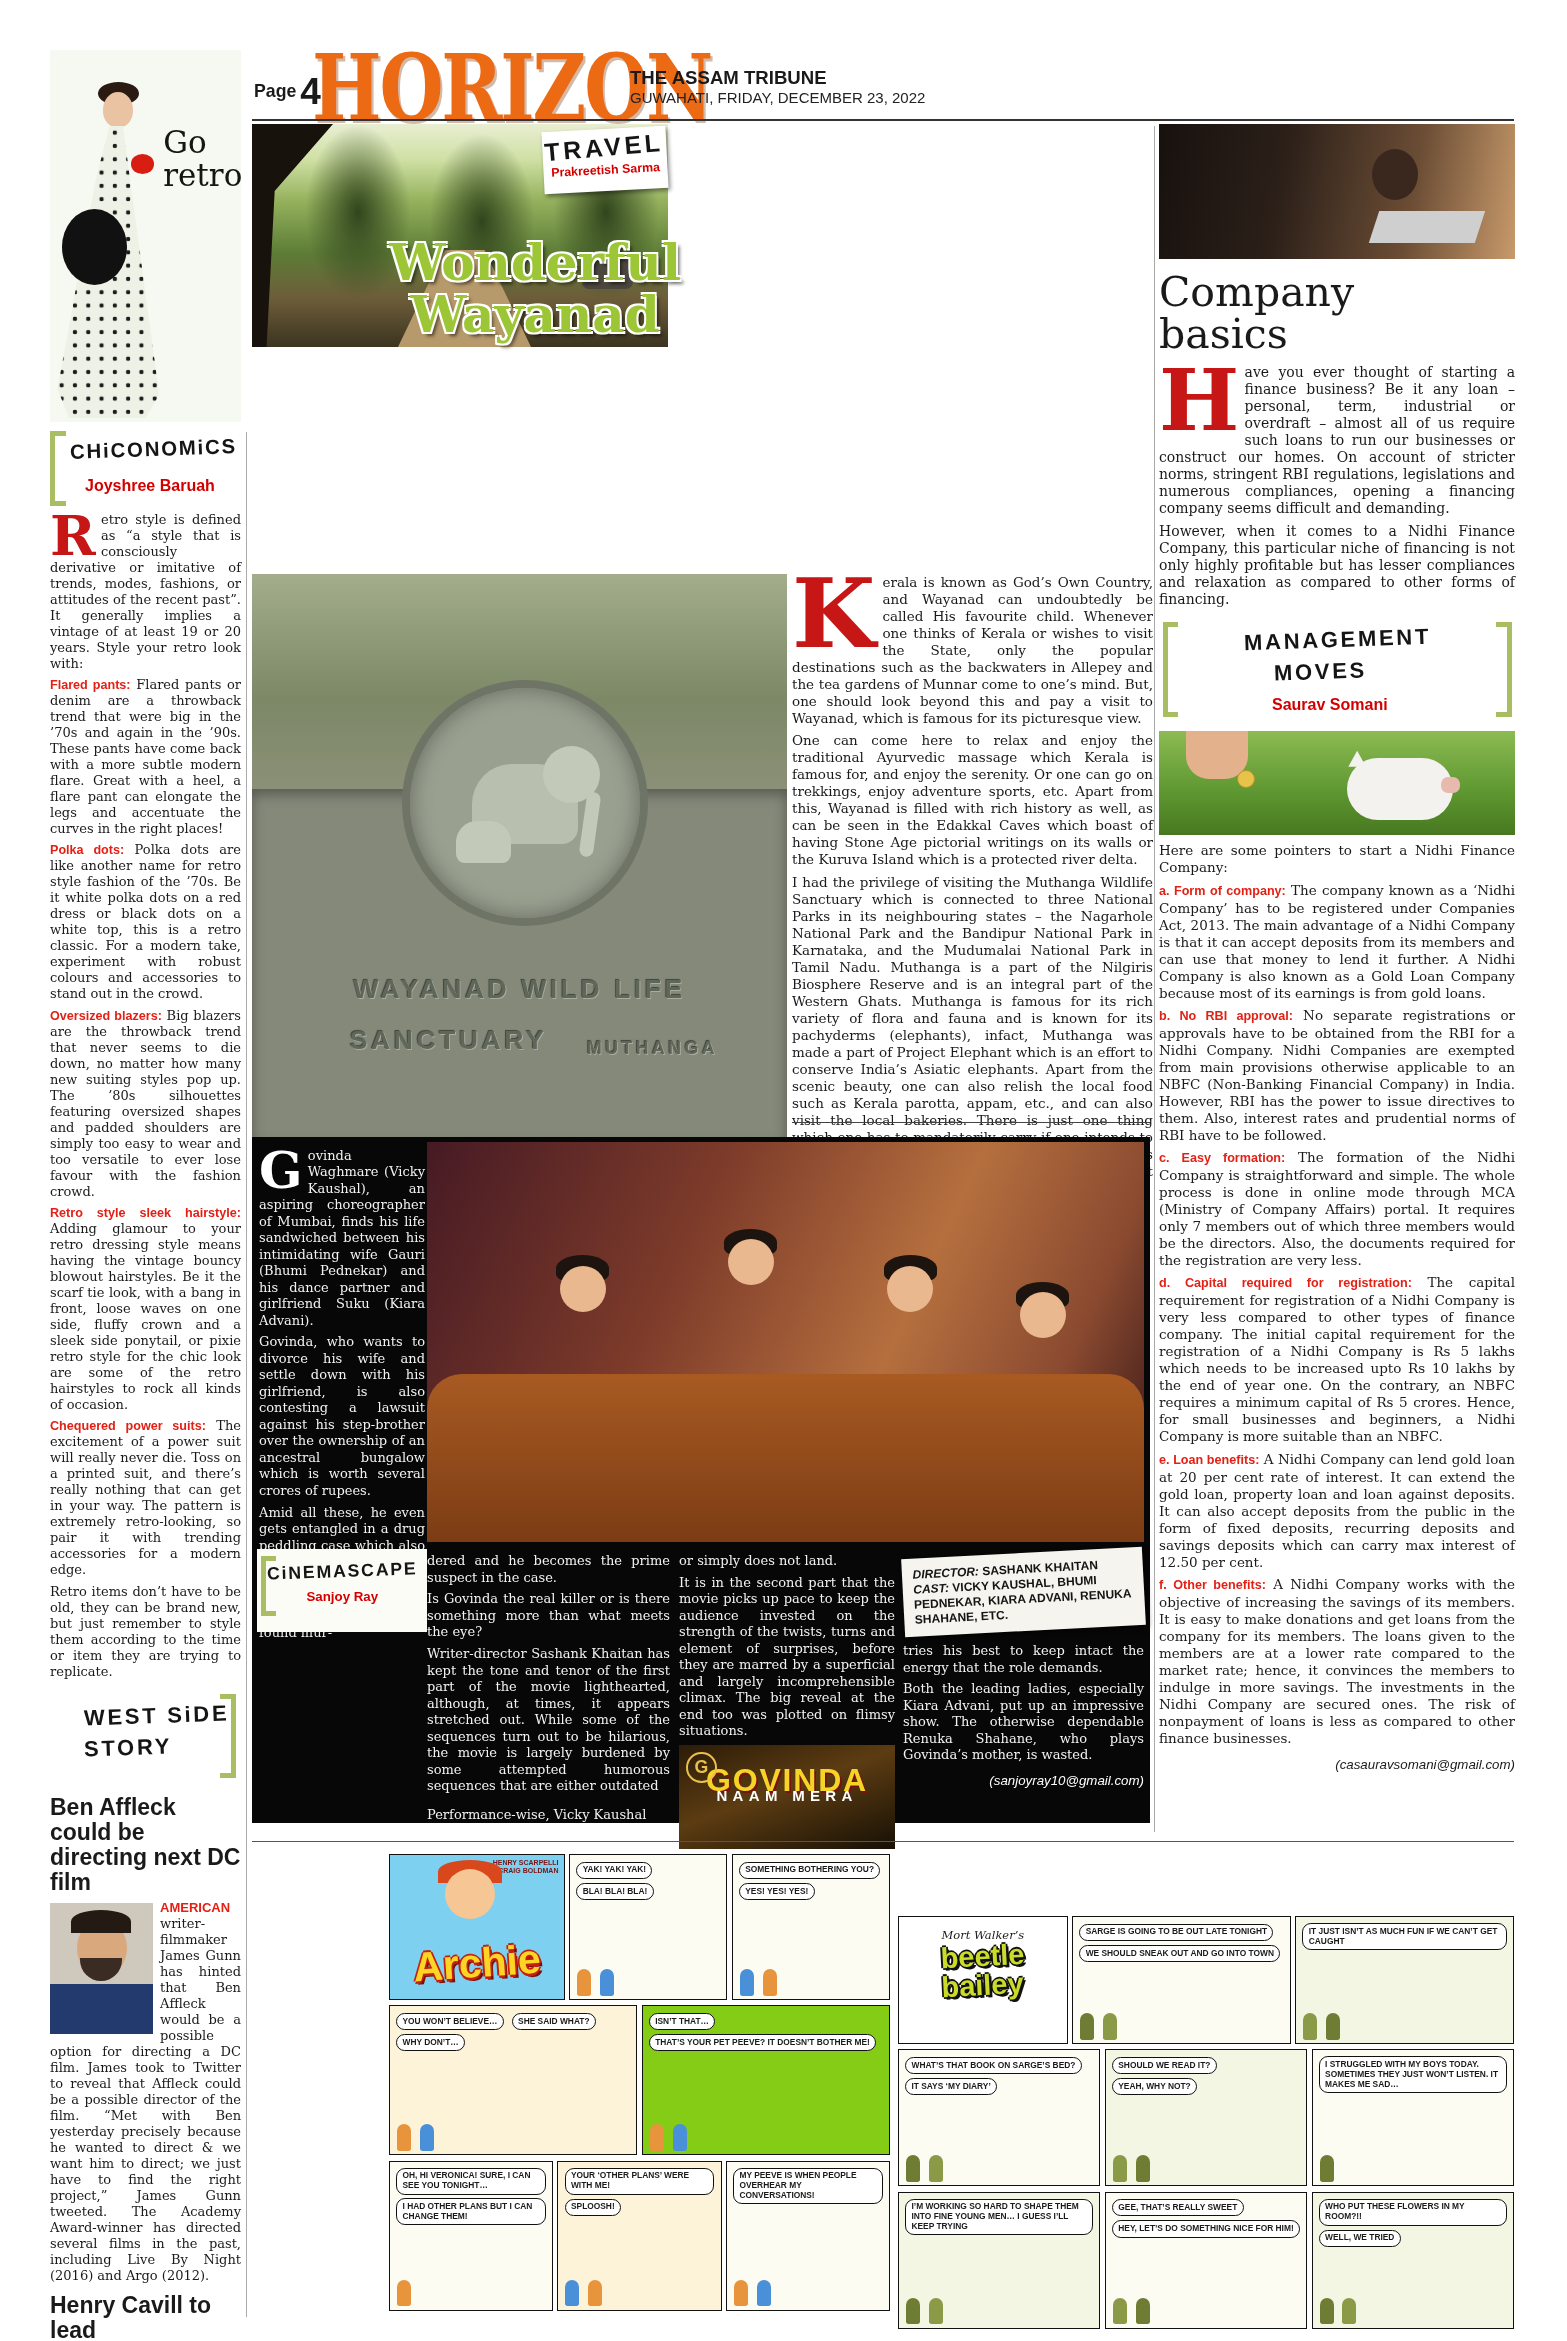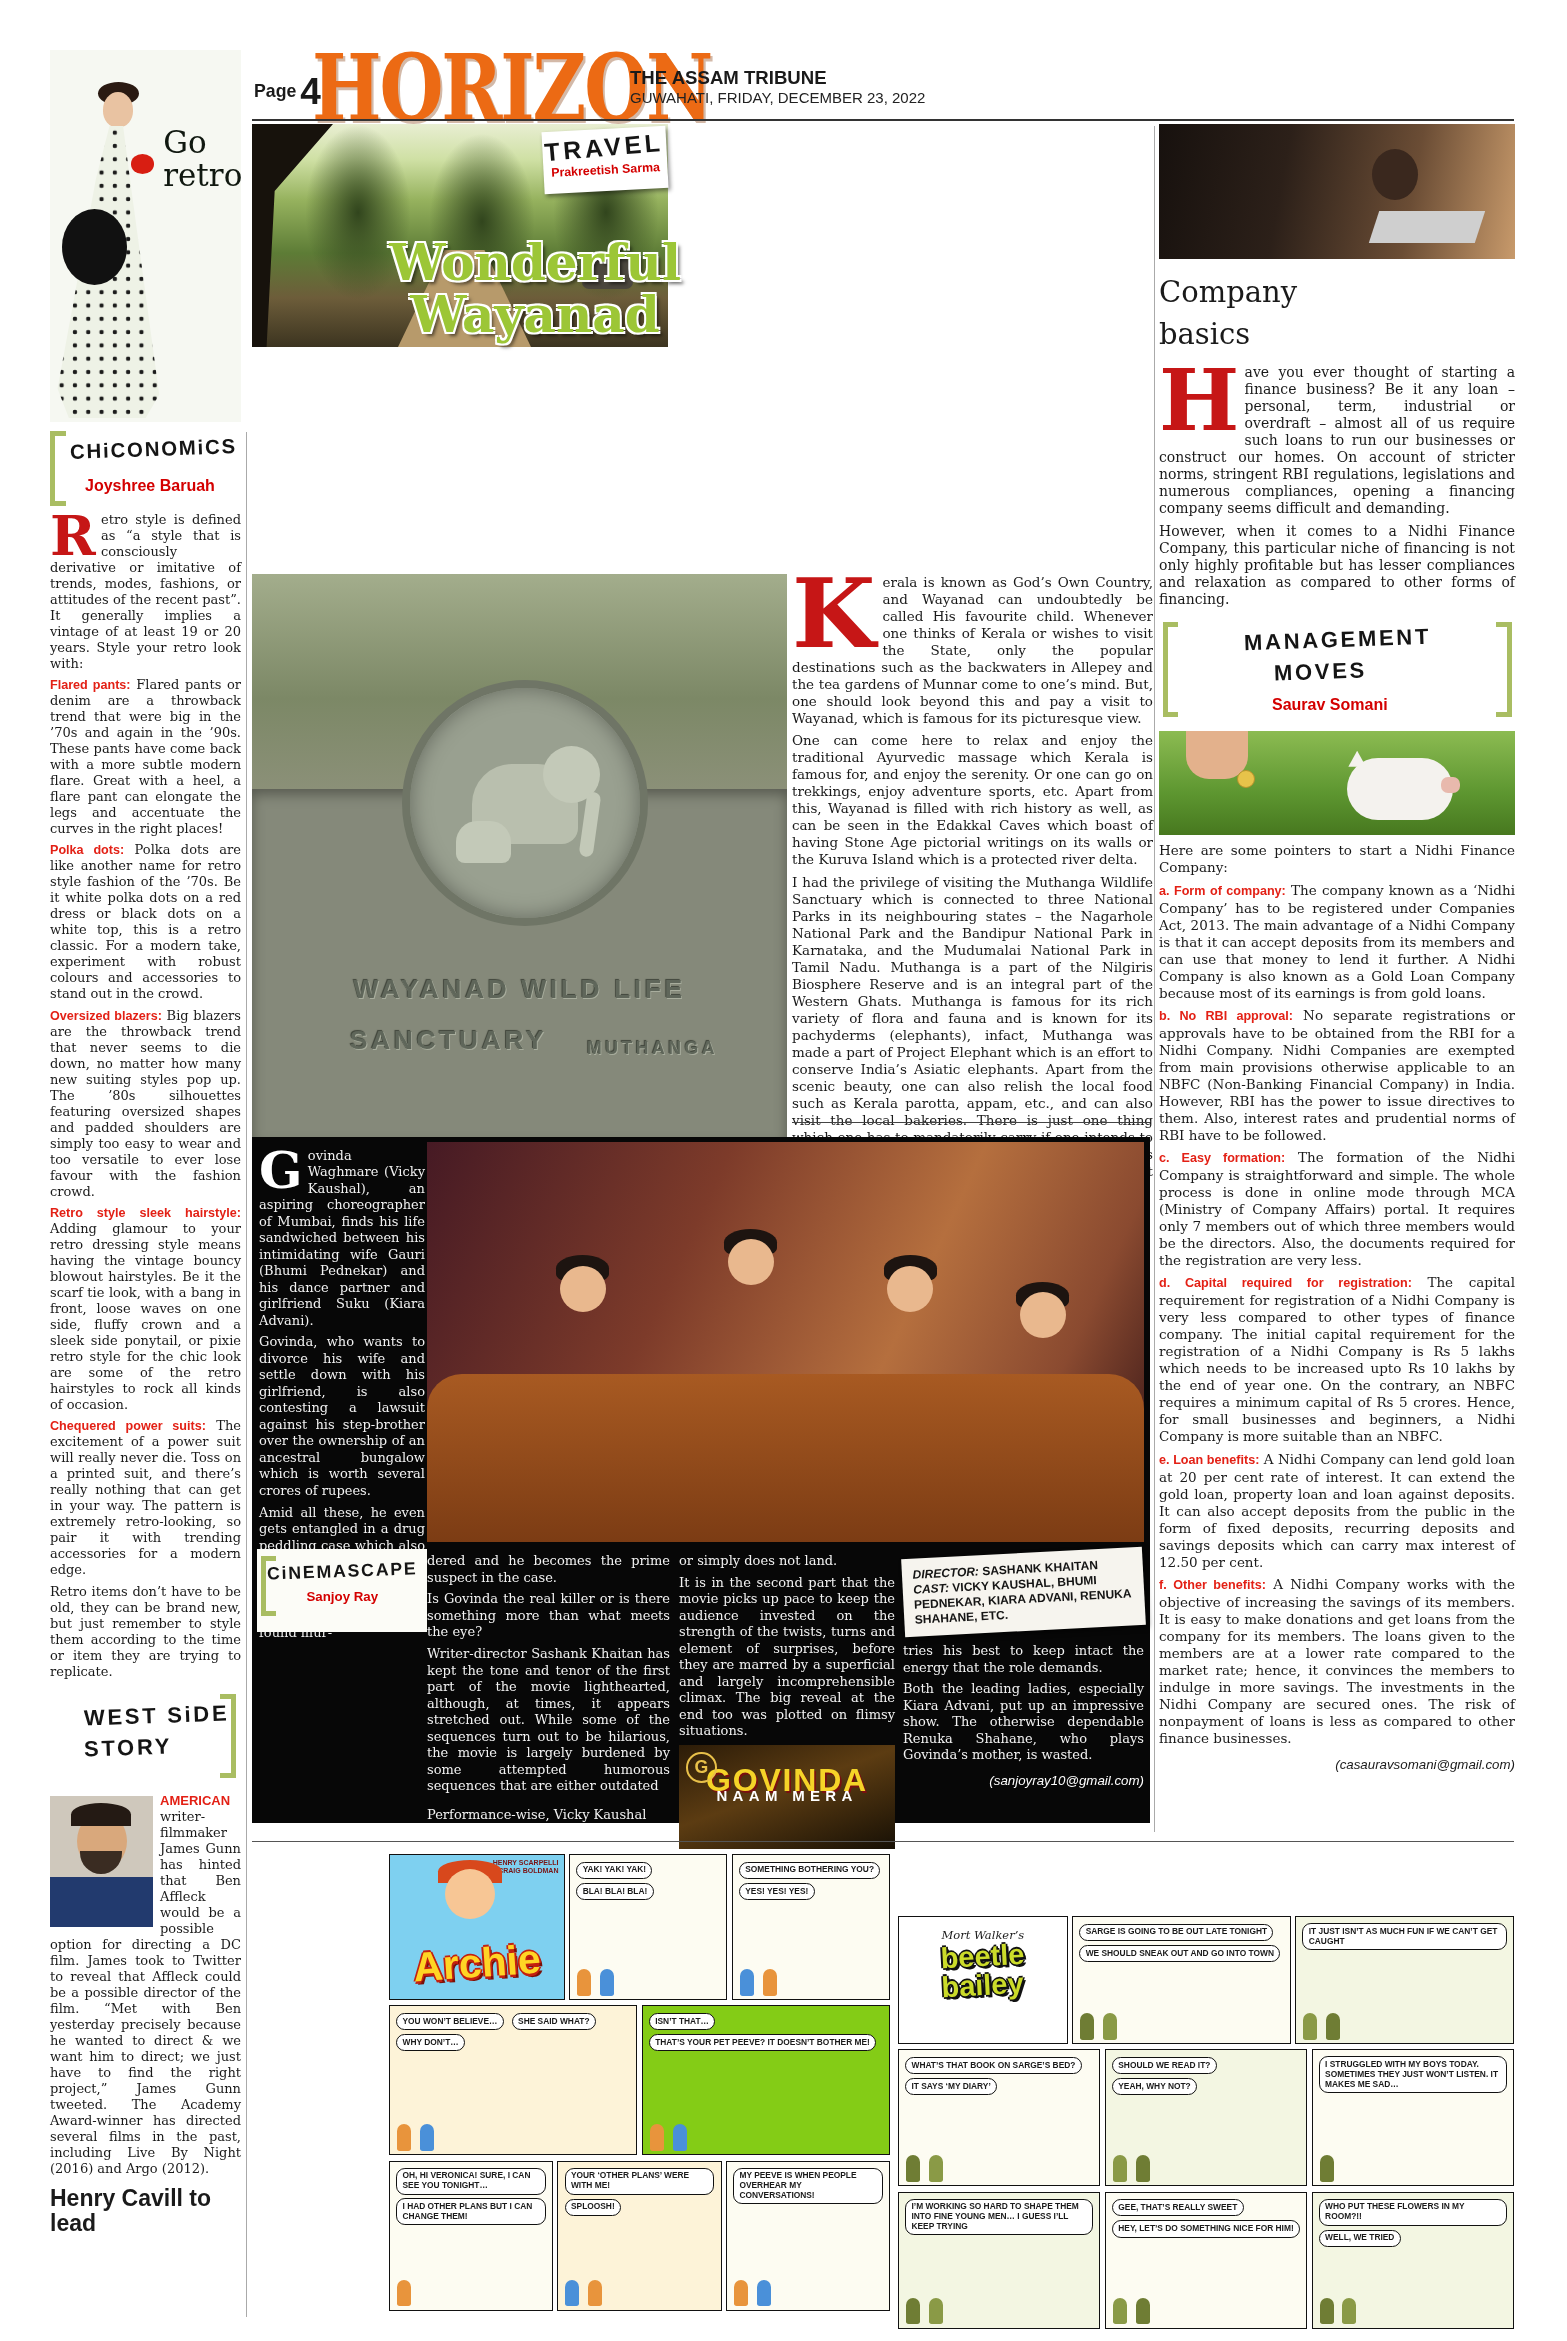--- a/index.html
+++ b/index.html
@@ -95,21 +95,21 @@
   .sign-text{position:absolute;width:100%;text-align:center;font-family:"Liberation Sans",sans-serif;
      font-weight:bold;color:#5f665a;letter-spacing:3.5px;text-shadow:0.9px 0.9px 0 #a8ad9d,-0.9px -0.9px 0.9px #41463c;}
   #wayanad-text{left:792px;top:574px;width:361px;font-size:13.5px;line-height:17px;}
   #wayanad-text .dropcap{font-size:96px;line-height:76px;padding-right:7px;}
 
   
   #right-col{left:1159px;top:124px;width:356px;}
   #office-photo{height:135px;background:linear-gradient(100deg,#17110e 0%,#2c2019 35%,#6b4d35 70%,#c89a6b 100%);}
   #office-head{position:absolute;right:97px;top:25px;width:46px;height:51px;border-radius:50%;background:#3a281e;}
   #office-laptop{position:absolute;right:35px;bottom:16px;width:106px;height:32px;background:#cfcfcf;transform:skewX(-18deg);}
-  #company-title{font-size:29px;line-height:42px;margin:12.4px 0 8.9px 0;font-family:"DejaVu Serif",serif;}
+  #company-title{font-size:41px;line-height:42px;margin:12.4px 0 8.9px 0;font-family:"DejaVu Serif",serif;}
   .rtext{font-size:14px;line-height:17px;}
   #mgmt-head{position:relative;height:106px;margin:12.4px 0 5.3px 0;}
   #mgmt-head .brk-l{position:absolute;left:3.5px;top:1.8px;height:85px;}
   #mgmt-head .brk-r{position:absolute;right:3.5px;top:1.8px;height:85px;}
   #mgmt-head .t1{position:absolute;left:85px;top:7px;font-size:22px;}
   #mgmt-head .t2{position:absolute;left:115px;top:39px;font-size:22px;}
   #mgmt-head .byline{position:absolute;left:113px;top:76px;font-size:16px;}
   #piggy-photo{height:104px;background:linear-gradient(180deg,#8cbb52 0%,#5d9630 60%,#47781f 100%);}
   #piggy{position:absolute;right:62px;top:26.6px;width:106px;height:62px;border-radius:35px;background:#f4f2ee;}
   #piggy-ear{position:absolute;right:149px;top:19.5px;width:17.7px;height:16px;background:#f4f2ee;
@@ -219,20 +219,24 @@
     <p>Retro items don’t have to be old, they can be brand new, but just remember to style them according to the time or item they are trying to replicate.</p>
   </div>
 
   <div id="westside-head">
     <div class="brk brk-r"></div>
     <div class="script-head t1">WEST SiDE</div>
     <div class="script-head t2">STORY</div>
   </div>
 
   <div>
+    <div class="ws-headline">
+      <span>Ben Affleck could be</span><br>
+      <span>directing next DC film</span>
+    </div>
     <div class="bodytext just">
       <div class="float-photo ph" style="width:103px;height:131px;background:#cfc8bc;">
         <div class="face" style="left:26.6px;top:16px;width:50px;height:58px;"></div>
         <div class="abs" style="left:21px;top:7px;width:60px;height:23px;border-radius:50% 50% 0 0;background:#241a14;"></div>
         <div class="abs" style="left:30px;top:55px;width:42px;height:23px;border-radius:0 0 21px 21px;background:#3a2c22;"></div>
         <div class="abs" style="left:0;top:81px;width:103px;height:50px;background:#223a6e;"></div>
       </div>
       <span class="lead">AMERICAN</span><span> writer-filmmaker James Gunn has hinted that Ben Affleck would be a possible option for directing a DC film. James took to Twitter to reveal that Affleck could be a possible director of the film. “Met with Ben yesterday precisely because he wanted to direct &amp; we want him to direct; we just have to find the right project,” James Gunn tweeted. The Academy Award-winner has directed several films in the past, including Live By Night (2016) and Argo (2012).</span>
     </div>
   </div>

